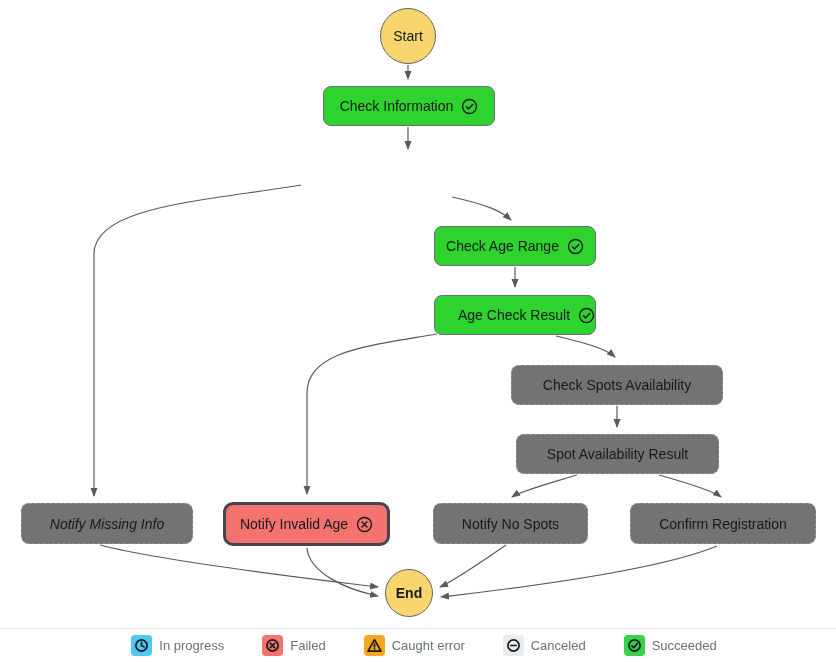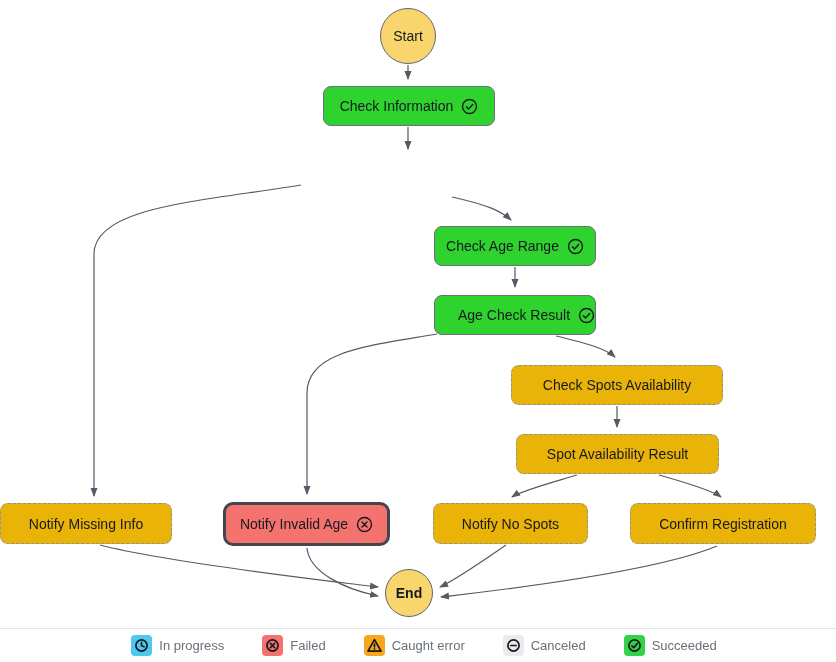--- a/index.html
+++ b/index.html
@@ -12,21 +12,21 @@
 
   .node {
     position:absolute; display:flex; align-items:center; justify-content:center;
     gap:8px; font-size:14px; color:#16191f; white-space:nowrap; cursor:pointer;
   }
   .node .lbl { line-height:1; }
   .node.green {
     background:#2ed32e; border:1px solid #697077; border-radius:8px;
   }
   .node.dashed {
-    background:#eab308; border:1px dashed #8d939b; border-radius:8px; color:#16191f;
+    background:#737373; border:1px dashed #8d939b; border-radius:8px; color:#16191f;
   }
   .node.failed {
     background:#f4736e; border:3px solid #424650; border-radius:10px;text-align:right;
   }
   .circle-node {
     position:absolute; border-radius:50%; background:#f8d66d; border:1.5px solid #61656b;
     display:flex; align-items:center; justify-content:center; font-size:14px; color:#16191f;
   }
   .nicon { display:flex; align-items:center; }
 
@@ -108,21 +108,21 @@
   </div>
 
   <div class="node dashed" style="left:511px; top:365px; width:212px; height:40px;">
     <span class="lbl">Check Spots Availability</span>
   </div>
 
   <div class="node dashed" style="left:516px; top:434px; width:203px; height:40px;">
     <span class="lbl">Spot Availability Result</span>
   </div>
 
-  <div class="node dashed" style="left:0; top:503px; width:172px; height:41px;">
+  <div class="node dashed" style="left:21px; top:503px; width:172px; height:41px;font-style:italic;">
     <span class="lbl">Notify Missing Info</span>
   </div>
 
   <div class="node failed" style="left:223px; top:502px; width:167px; height:44px;">
     <span class="lbl">Notify Invalid Age</span>
     <span class="nicon">
       <svg width="17" height="17" viewBox="0 0 17 17">
           <circle cx="8.5" cy="8.5" r="7" fill="none" stroke="#16191f" stroke-width="1.4"></circle>
           <path d="M6,6 L11,11 M11,6 L6,11" fill="none" stroke="#16191f" stroke-width="1.4" stroke-linecap="round"></path>
         </svg>

